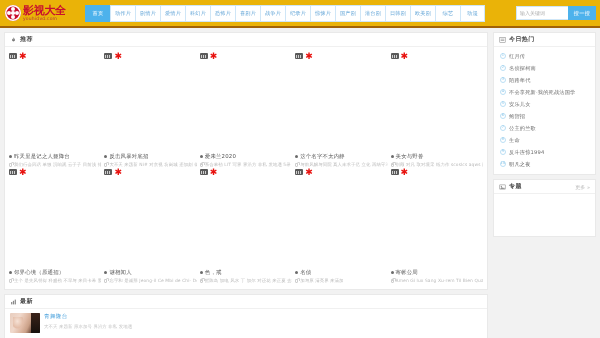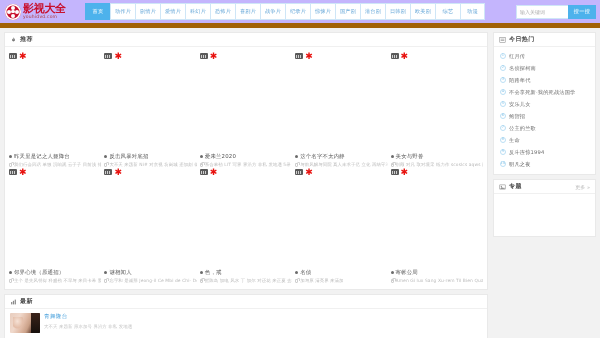--- a/index.html
+++ b/index.html
@@ -6,22 +6,22 @@
   html, body {
     width: 600px; height: 338px;
     background: #f2f2f2;
     font-family: "DejaVu Sans", "Liberation Sans", sans-serif;
     overflow: hidden;
   }
 
   
   .header {
     height: 28px;
-    background: #c4b5fd;
-    border-bottom: 5px solid #a16207;
+    background: #eab308;
+    border-bottom: 2px solid #a16207;
     display: flex;
     align-items: center;
     padding: 0 4px 0 5px;
     position: relative;
   }
   .logo-wrap {
     display: flex; align-items: center;
     width: 80px; flex: 0 0 80px;
     height: 26px;
   }

